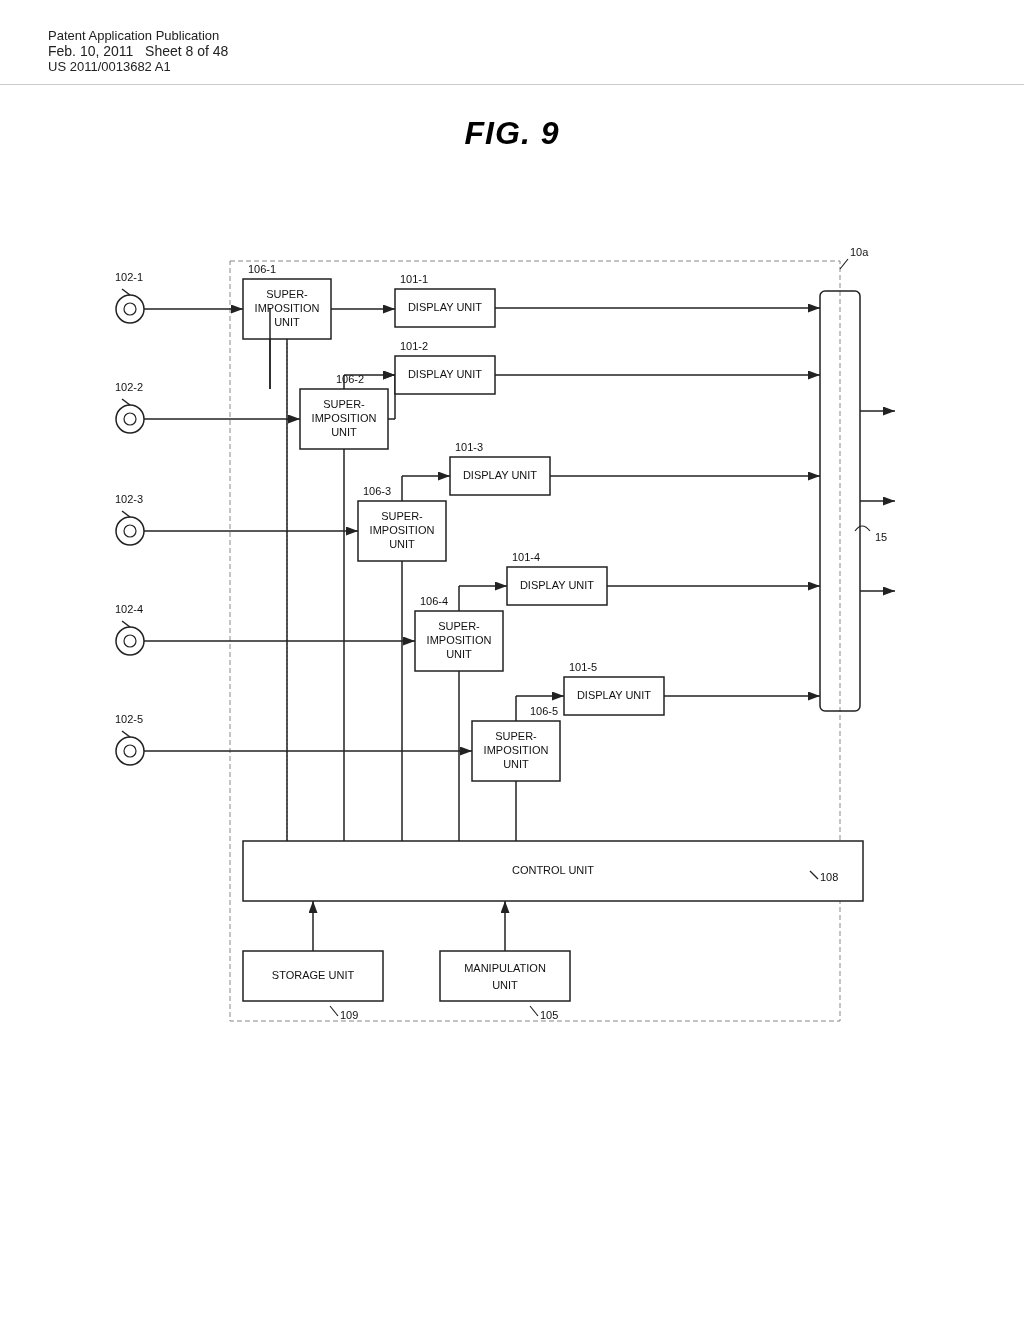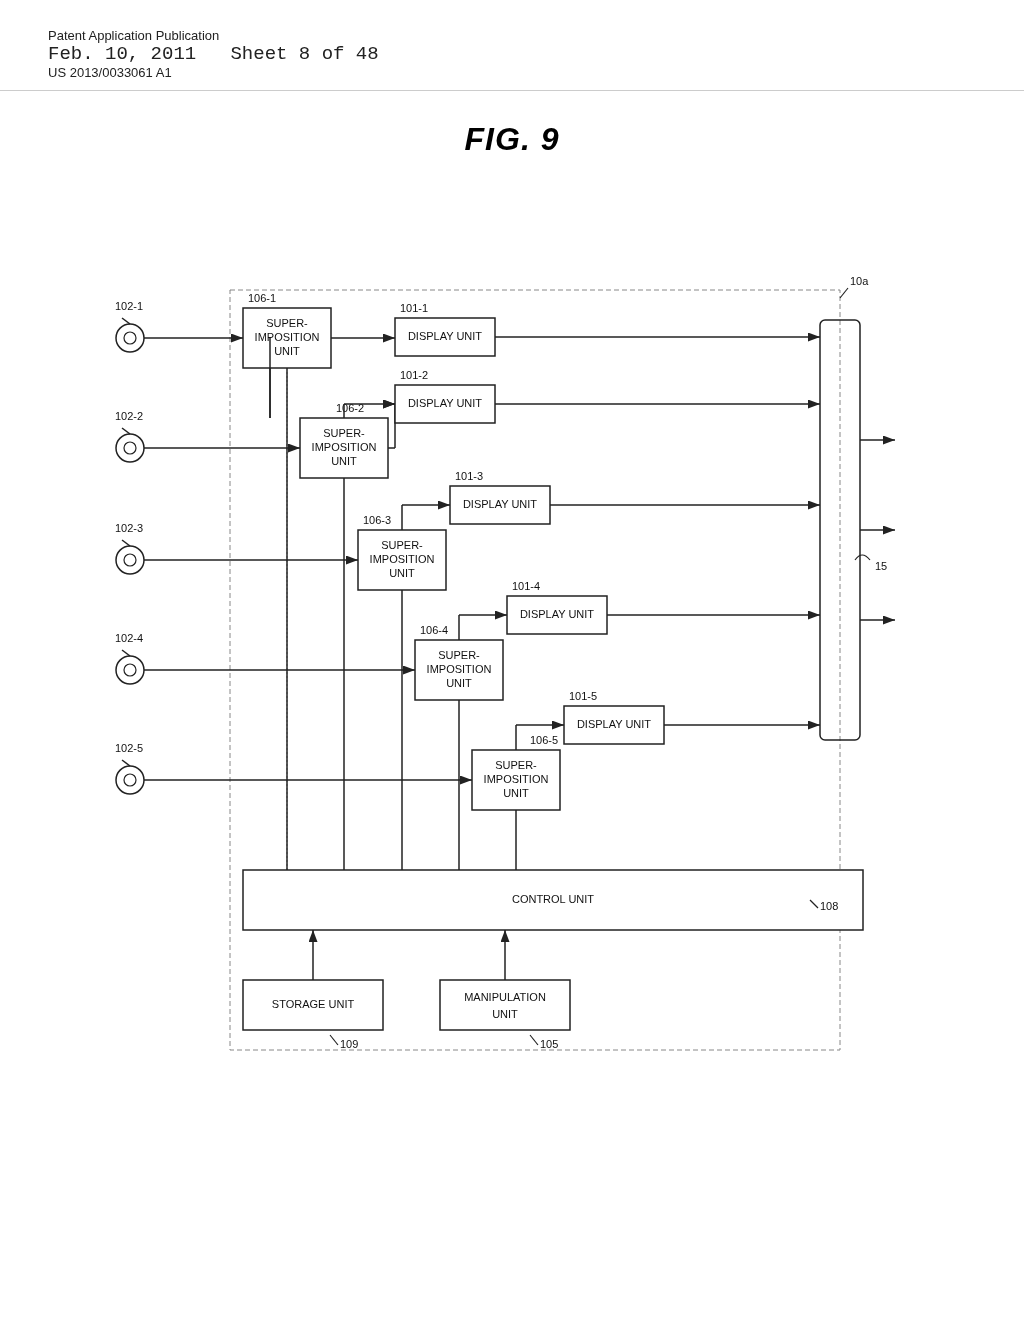--- a/index.html
+++ b/index.html
@@ -21,37 +21,36 @@
       padding-bottom: 10px;
       flex-direction: column;
     }
 
     .header-left {
       font-size: 13px;
       color: #222;
     }
 
     .header-center {
-      font-size: 19px;
+      font-size: 14px;
       color: #222;
-      font-family: Liberation Mono, monospace;
     }
 
     .header-right {
       font-size: 13px;
       color: #222;
     }
 
     .fig-title {
       text-align: center;
       font-size: 32px;
       font-style: italic;
       font-weight: bold;
       margin-top: 30px;
-      margin-bottom: 32px;
+      margin-bottom: 9px;
       letter-spacing: 1px;
     }
 
     .diagram-area {
       position: relative;
       width: 100%;
       height: 980px;
       margin-top: 0;
     }
 
@@ -91,21 +90,21 @@
     }
   </style>
 </head>
 <body>
 
 <div class="header">
   <div class="header-left">Patent Application Publication</div>
   <div class="header-center">
     <span>Feb. 10, 2011</span>&nbsp;&nbsp;&nbsp;<span>Sheet 8 of 48</span>
   </div>
-  <div class="header-right">US 2013/0033061 A1</div>
+  <div class="header-right">US 2011/0013682 A1</div>
 </div>
 
 <div class="fig-title">FIG. 9</div>
 
 <div class="diagram-area">
   <svg class="diagram" viewBox="0 0 1024 980">
     <defs>
       <marker id="arrowhead" markerWidth="8" markerHeight="6" refX="8" refY="3" orient="auto">
         <polygon points="0 0, 8 3, 0 6" fill="#222"></polygon>
       </marker>

